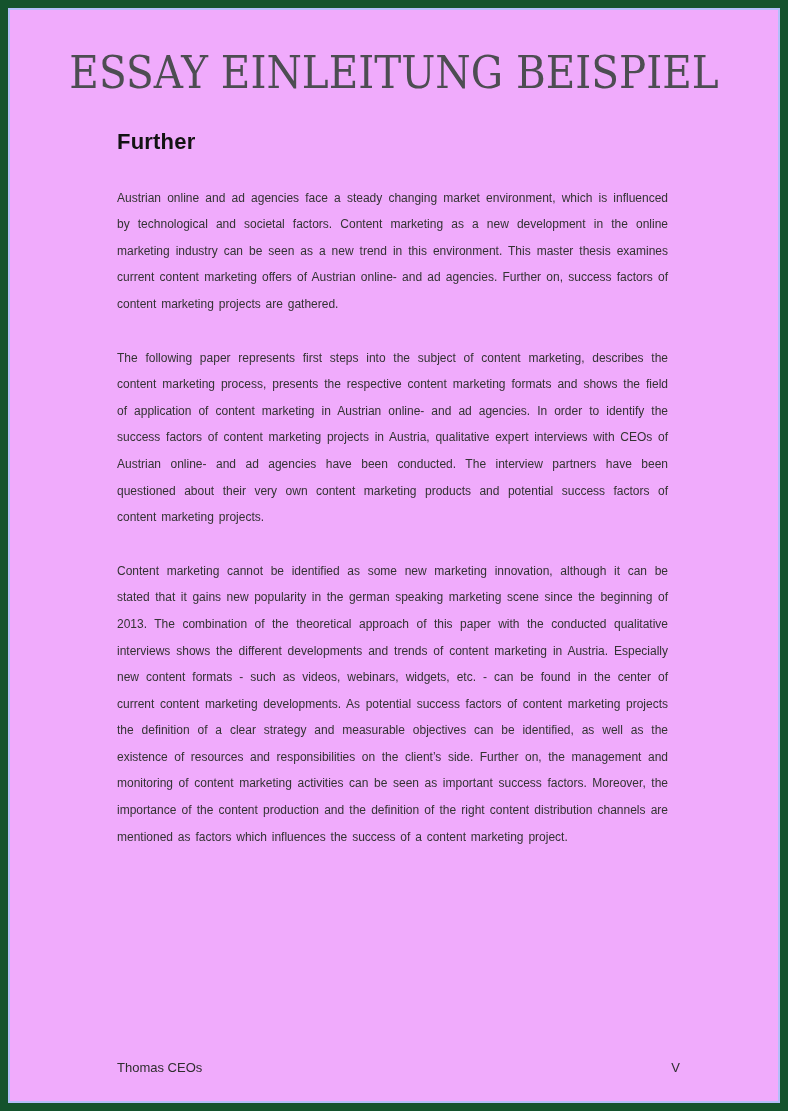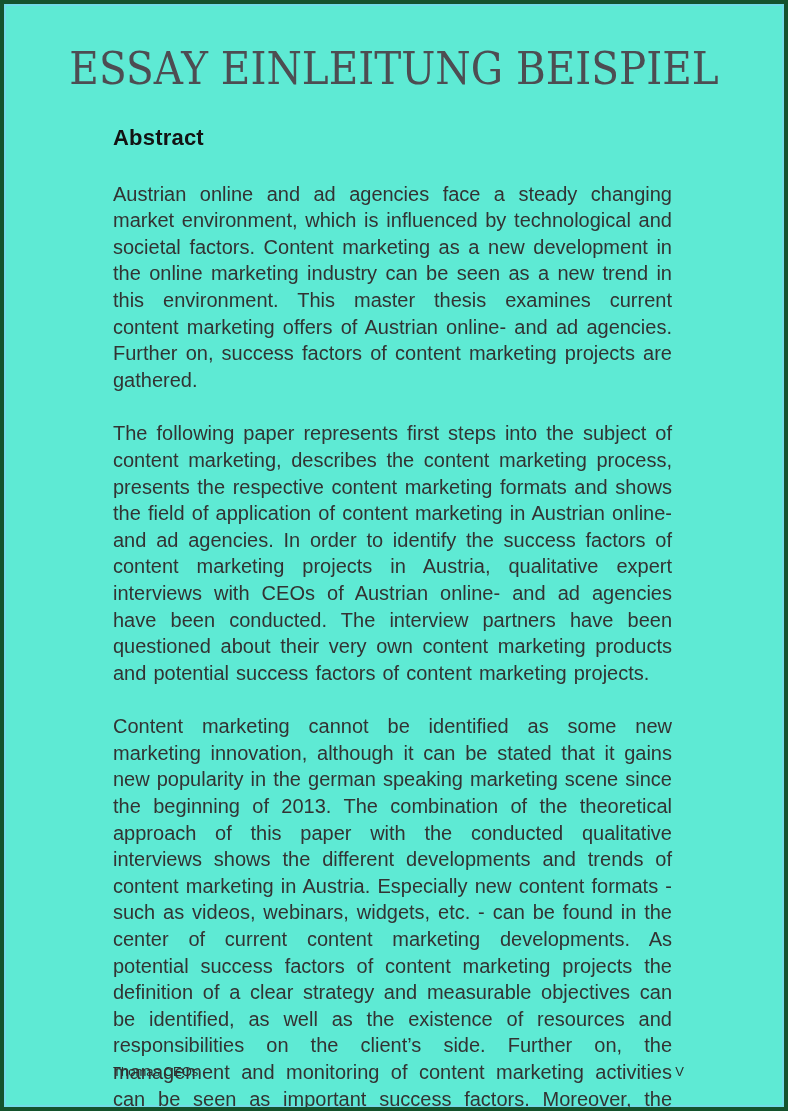--- a/index.html
+++ b/index.html
@@ -5,22 +5,22 @@
   html, body {
     margin: 0;
     padding: 0;
     background: #ffffff;
   }
   .page {
     position: relative;
     width: 788px;
     height: 1111px;
     box-sizing: border-box;
-    background: #5eead4;
-    border: 4px solid #14532d;
+    background: #f0abfc;
+    border: 8px solid #14532d;
     box-shadow: inset 0 0 0 2px rgba(130, 205, 248, 0.55);
     overflow: hidden;
     font-family: "Liberation Sans", sans-serif;
   }
   .page-title {
     margin: 40px 30px 0 30px;
     text-align: center;
     font-family: "DejaVu Serif", "Liberation Serif", serif;
     font-weight: 400;
     font-size: 44px;
@@ -36,21 +36,21 @@
   }
   .abstract-heading {
     margin: 0 0 30px 0;
     font-size: 22px;
     font-weight: 700;
     color: #131313;
     letter-spacing: 0.2px;
   }
   .para {
     margin: 0 14px 27px 0;
-    font-size: 20px;
+    font-size: 12px;
     line-height: 26.6px;
     text-align: justify;
     color: #333333;
     word-spacing: 1.5px;
   }
   .footer {
     position: absolute;
     left: 109px;
     right: 100px;
     bottom: 28px;
@@ -62,21 +62,21 @@
   }
 </style>
 </head>
 <body>
 
 <div class="page">
 
   <h1 class="page-title">ESSAY EINLEITUNG BEISPIEL</h1>
 
   <div class="content">
-    <h2 class="abstract-heading">Abstract</h2>
+    <h2 class="abstract-heading">Further</h2>
 
     <p class="para">Austrian online and ad agencies face a steady changing market environment, which is influenced by technological and societal factors. Content marketing as a new development in the online marketing industry can be seen as a new trend in this environment. This master thesis examines current content marketing offers of Austrian online- and ad agencies. Further on, success factors of content marketing projects are gathered.</p>
 
     <p class="para">The following paper represents first steps into the subject of content marketing, describes the content marketing process, presents the respective content marketing formats and shows the field of application of content marketing in Austrian online- and ad agencies. In order to identify the success factors of content marketing projects in Austria, qualitative expert interviews with CEOs of Austrian online- and ad agencies have been conducted. The interview partners have been questioned about their very own content marketing products and potential success factors of content marketing projects.</p>
 
     <p class="para">Content marketing cannot be identified as some new marketing innovation, although it can be stated that it gains new popularity in the german speaking marketing scene since the beginning of 2013. The combination of the theoretical approach of this paper with the conducted qualitative interviews shows the different developments and trends of content marketing in Austria. Especially new content formats - such as videos, webinars, widgets, etc. - can be found in the center of current content marketing developments. As potential success factors of content marketing projects the definition of a clear strategy and measurable objectives can be identified, as well as the existence of resources and responsibilities on the client’s side. Further on, the management and monitoring of content marketing activities can be seen as important success factors. Moreover, the importance of the content production and the definition of the right content distribution channels are mentioned as factors which influences the success of a content marketing project.</p>
   </div>
 
   <div class="footer">
     <span>Thomas CEOs</span>

